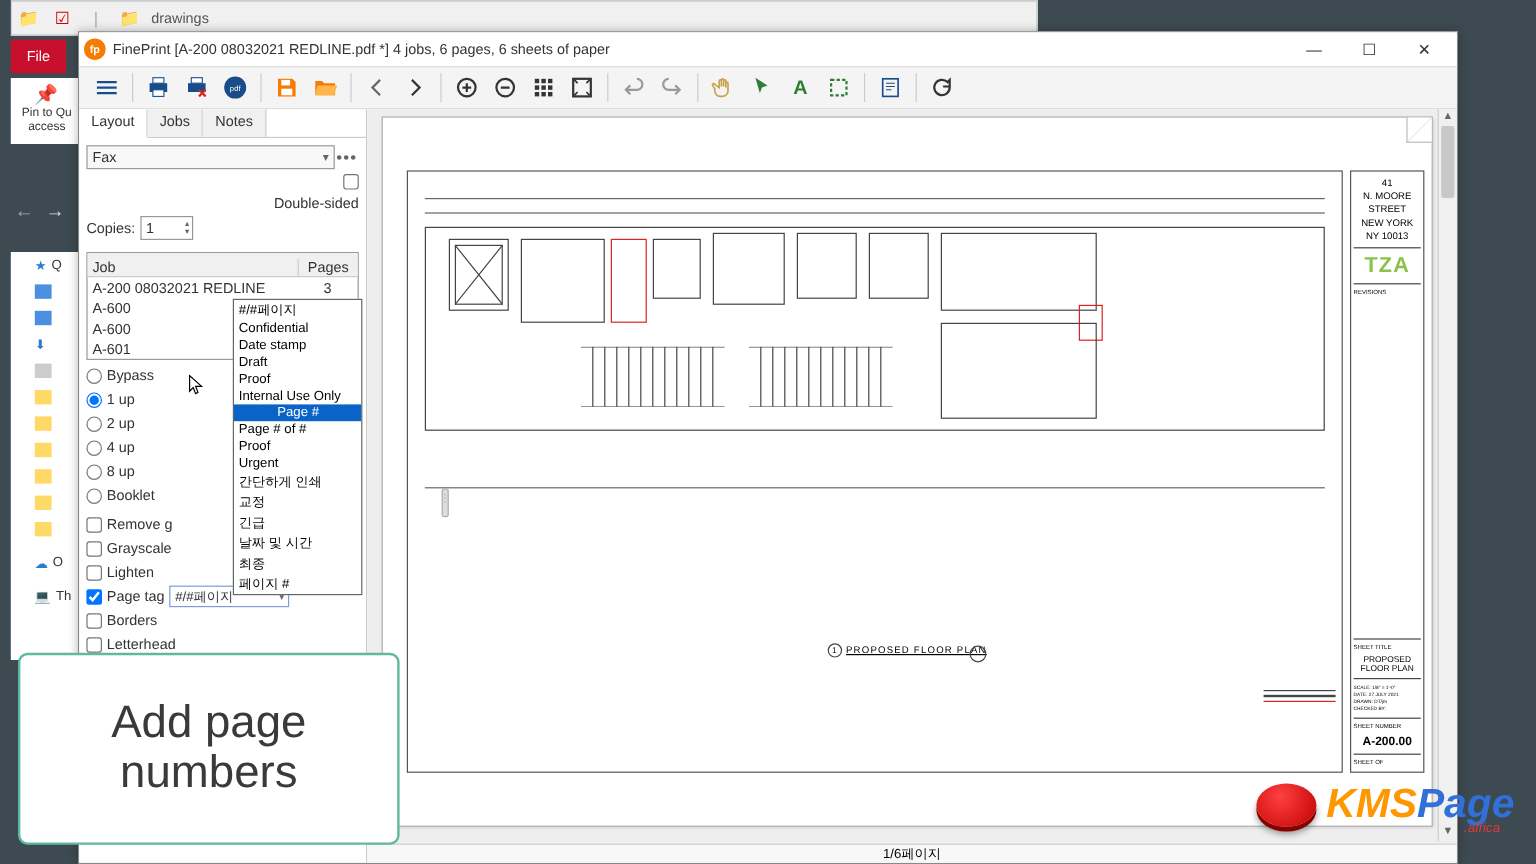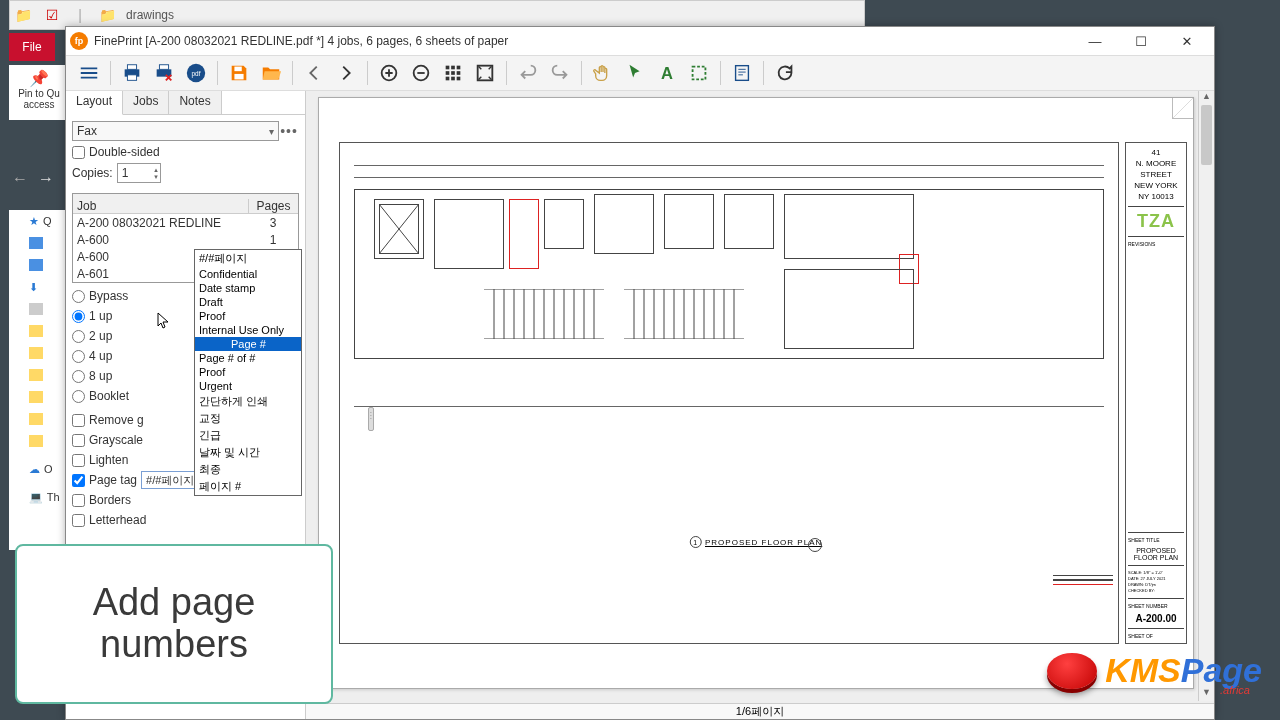--- a/index.html
+++ b/index.html
@@ -42,21 +42,21 @@
 
 .fp-tabs { display: flex; height: 24px; border-bottom: 1px solid #ccc; }
 .fp-tab { padding: 3px 10px; border-right: 1px solid #ccc; background: #f0f0f0; }
 .fp-tab.active { background: #fff; border-bottom: 1px solid #fff; margin-bottom: -1px; }
 
 .fp-controls { padding: 6px; display: flex; flex-direction: column; gap: 4px; }
 .dropdown { border: 1px solid #999; height: 20px; display: flex; align-items: center; padding: 0 4px; background: #f8f8f8; position: relative; }
 .dropdown::after { content: "▾"; position: absolute; right: 4px; color: #666; font-size: 10px; }
 .dropdown-row { display: flex; align-items: center; gap: 0; }
 .dots-btn { width: 20px; text-align: center; color: #666; font-size: 14px; letter-spacing: 1px; }
-.check-row { display: flex; align-items: flex-end; gap: 4px; }
+.check-row { display: flex; align-items: flex-end; gap: 4px; flex-direction: column; }
 .check-row input { margin: 0; }
 .copies-row { display: flex; align-items: center; gap: 4px; }
 .spinner { border: 1px solid #999; height: 20px; width: 44px; display: flex; align-items: center; padding: 0 4px; position: relative; }
 .spinner::after { content: "▴\A▾"; white-space: pre; position: absolute; right: 2px; font-size: 7px; line-height: 7px; color: #666; }
 
 .job-table { border: 1px solid #999; margin: 4px 6px 0 6px; }
 .job-header { display: flex; background: #f0f0f0; border-bottom: 1px solid #ccc; height: 20px; align-items: flex-end; }
 .job-header .col-job { flex: 1; padding-left: 4px; }
 .job-header .col-pages { width: 50px; text-align: center; border-left: 1px solid #ccc; }
 .job-row { display: flex; height: 17px; align-items: center; }

